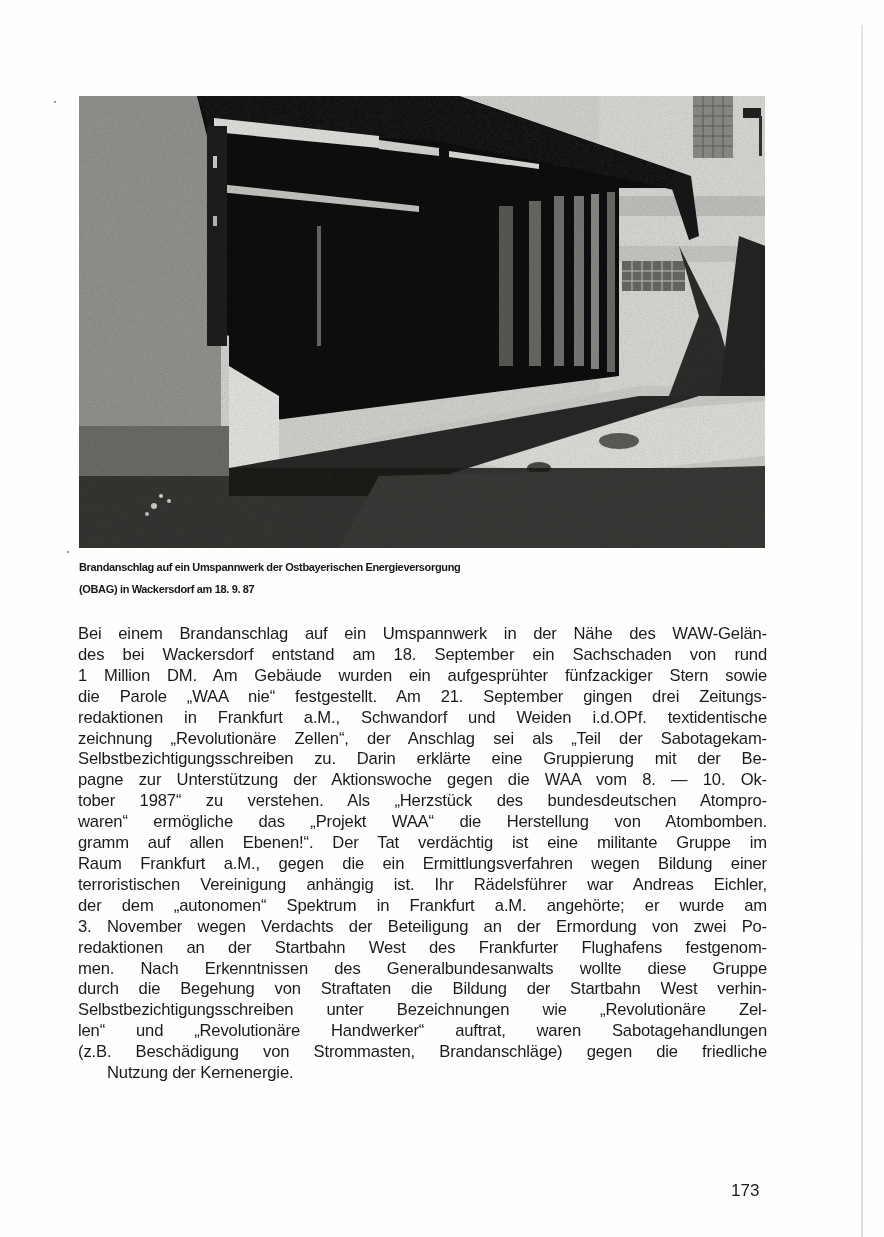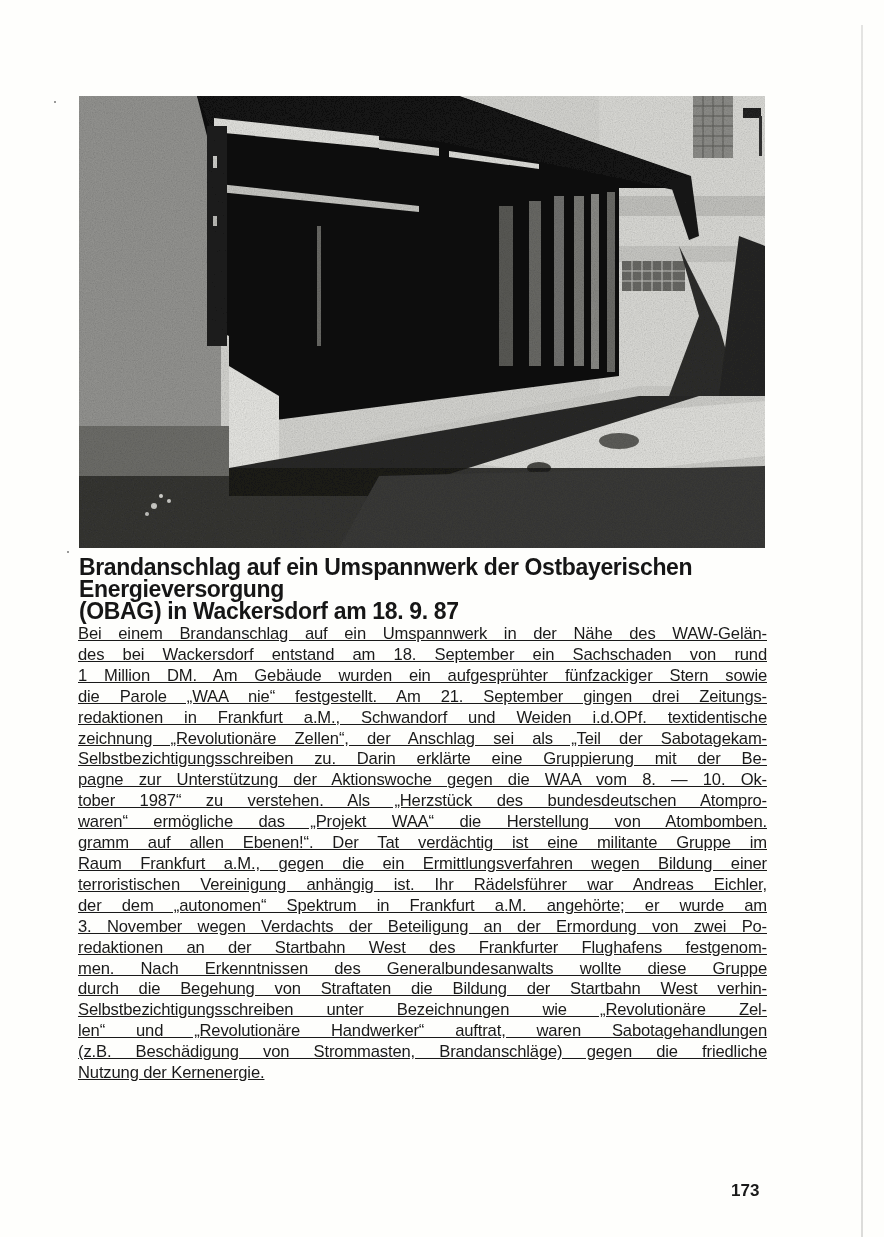--- a/index.html
+++ b/index.html
@@ -16,35 +16,35 @@
     .speck { position: absolute; width: 2px; height: 2px; background: #777; border-radius: 50%; }
 
     .photo {
       position: absolute; left: 79px; top: 96px; width: 686px; height: 452px;
       overflow: hidden; background: #9a9a98;
     }
     .photo svg { display: block; }
 
     .caption {
       position: absolute; left: 79px; top: 556px; width: 690px;
-      font-weight: bold; font-size: 23px; line-height: 22px;
+      font-weight: bold; font-size: 11px; line-height: 22px;
       letter-spacing: -0.35px; color: #161616;
     }
     .body-text {
       position: absolute; left: 78px; top: 624px; width: 689px;
-      font-size: 16.6px; line-height: 20.9px; color: #1a1a1a; text-decoration: underline;
+      font-size: 16.6px; line-height: 20.9px; color: #1a1a1a;
     }
     .body-text .line {
       display: block; text-align: justify; text-align-last: justify;
       white-space: nowrap; letter-spacing: -0.15px;
     }
-    .body-text .line.last { text-align-last: left; }
+    .body-text .line.last { text-align-last: left; margin-left: 29px; }
     .page-number {
       position: absolute; left: 731px; top: 1181px;
-      font-size: 17px; color: #1a1a1a; font-weight: bold;
+      font-size: 17px; color: #1a1a1a;
     }
   </style>
 </head>
 <body>
 
 <div class="page-edge"></div>
 <div class="speck" style="left:54px;top:101px;"></div>
 <div class="speck" style="left:67px;top:551px;"></div>
 
 <div class="photo" title="Black-and-white photograph of a fire-damaged substation building (Umspannwerk) with a charred dark facade and roof overhang, concrete wall on the left, a lighter building with barred windows and a small conifer on the right, rubble in the foreground">

